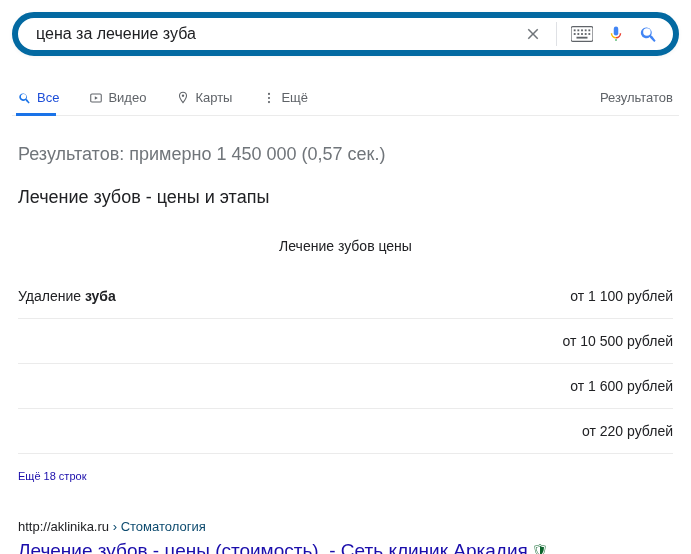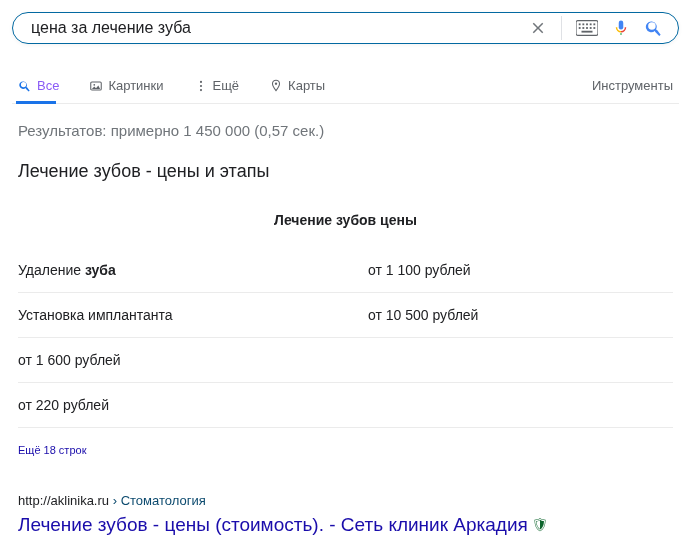--- a/index.html
+++ b/index.html
@@ -7,23 +7,23 @@
     font-family: Arial, sans-serif;
     background: #fff;
     color: #202124;
     width: 691px;
     padding: 12px 12px 20px 12px;
     font-size: 14px;
   }
   .search-box {
     display: flex;
     align-items: center;
-    border: 1px solid #0369a1;
+    border: 6px solid #0369a1;
     border-radius: 24px;
-    height: 32px;
+    height: 44px;
     padding: 0 14px 0 18px;
     box-shadow: 0 1px 4px rgba(0,0,0,0.05);
   }
   .search-input {
     flex: 1;
     border: none;
     outline: none;
     font-size: 16px;
     color: #202124;
     background: transparent;
@@ -44,49 +44,49 @@
   }
   .tab {
     display: flex;
     align-items: center;
     gap: 5px;
     padding: 10px 12px 10px 0;
     margin-right: 18px;
     cursor: pointer;
     position: relative;
   }
-  .tab.active { color: #8b5cf6; text-align: center; }
+  .tab.active { color: #1d4ed8; text-align: center; }
   .tab.active::after {
     content: "";
     position: absolute;
     bottom: -1px;
     left: -2px;
     width: 40px;
     height: 3px;
     background: #1a73e8;
   }
   .spacer { flex: 1; }
   .tools { cursor: pointer; }
   .divider { height: 1px; background: #ebebeb; margin-top: 0; }
   .results-stats {
     color: #70757a;
-    font-size: 15px;
-    margin: 18px 0 22px 6px;
+    font-size: 18px;
+    margin: 28px 0 22px 6px;
   }
   .content { padding: 0 6px; }
   .section-title { font-size: 18px; margin-bottom: 30px; }
-  .table-title { text-align: center; font-weight: bold; font-size: 14px; margin-bottom: 20px; margin-top: 28px; }
+  .table-title { text-align: center; font-weight: normal; font-size: 14px; margin-bottom: 20px; margin-top: 28px; }
   .price-row {
     display: flex;
     padding: 14px 0;
     border-bottom: 1px solid #ebebeb;
     font-size: 14px;
   }
   .price-name { flex: 0 0 350px; padding-right: 12px; }
-  .price-val { flex: 1; }
+  .price-val { flex: 1; text-align: right; }
   .more-rows { color: #1a0dab; font-size: 11px; margin-top: 16px; cursor: pointer; display: inline-block; }
   .result-url { font-size: 13px; color: #202124; margin-top: 36px; }
   .result-url .crumb { color: #0c4a6e; }
   .result-title { color: #1a0dab; font-size: 19px; margin-top: 6px; }
   .result-title .shield { color: #0d652d; font-size: 13px; margin-left: 4px; vertical-align: 2px; }
   svg { display: block; }
 </style>
 </head>
 <body>
 
@@ -134,57 +134,55 @@
 <div class="tabs-row">
   <div class="tab active">
     <svg width="14" height="14" viewBox="0 0 24 24">
         <path fill="#1a73e8" d="M15.5 14h-.79l-.28-.27A6.5 6.5 0 1 0 13 15.5l.27.28v.79l5 4.99L19.99 20zM9.5 14A4.5 4.5 0 1 1 14 9.5 4.5 4.5 0 0 1 9.5 14z"></path>
       </svg>
     <span>Все</span>
   </div>
   <div class="tab">
     <svg width="14" height="14" viewBox="0 0 24 24">
         <rect x="3" y="5" width="18" height="14" rx="2" fill="none" stroke="#5f6368" stroke-width="1.8"></rect>
-        <circle cx="9" cy="10" r="1.5" fill="#5f6368"></circle>
-        <path fill="#5f6368" d="M5 17l4-4 3 3 4-5 3 6z"></path>
+        <path fill="#5f6368" d="M10 9v6l5-3z"></path>
       </svg>
-    <span>Картинки</span>
+    <span>Видео</span>
+  </div>
+  <div class="tab">
+    <svg width="14" height="14" viewBox="0 0 24 24">
+        <path fill="none" stroke="#5f6368" stroke-width="1.8" d="M12 2a6 6 0 0 0-6 6c0 4 6 12 6 12s6-8 6-12a6 6 0 0 0-6-6z"></path>
+        <circle cx="12" cy="8" r="2" fill="#5f6368"></circle>
+      </svg>
+    <span>Карты</span>
   </div>
   <div class="tab">
     <svg width="14" height="14" viewBox="0 0 24 24">
         <circle cx="12" cy="5" r="1.8" fill="#5f6368"></circle>
         <circle cx="12" cy="12" r="1.8" fill="#5f6368"></circle>
         <circle cx="12" cy="19" r="1.8" fill="#5f6368"></circle>
       </svg>
     <span>Ещё</span>
   </div>
-  <div class="tab">
-    <svg width="14" height="14" viewBox="0 0 24 24">
-        <path fill="none" stroke="#5f6368" stroke-width="1.8" d="M12 2a6 6 0 0 0-6 6c0 4 6 12 6 12s6-8 6-12a6 6 0 0 0-6-6z"></path>
-        <circle cx="12" cy="8" r="2" fill="#5f6368"></circle>
-      </svg>
-    <span>Карты</span>
-  </div>
   <div class="spacer"></div>
-  <div class="tools">Инструменты</div>
+  <div class="tools">Результатов</div>
 </div>
 <div class="divider"></div>
 
 <div class="results-stats">Результатов: примерно 1 450 000 (0,57 сек.)</div>
 
 <div class="content">
   <div class="section-title">Лечение зубов - цены и этапы</div>
   <div class="table-title">Лечение зубов цены</div>
   <div id="price-table">
       <div class="price-row">
         <div class="price-name">Удаление <b>зуба</b></div>
         <div class="price-val">от 1 100 рублей</div>
       </div>
       <div class="price-row">
-        <div class="price-name">Установка имплантанта</div>
         <div class="price-val">от 10 500 рублей</div>
       </div>
       <div class="price-row">
         <div class="price-val">от 1 600 рублей</div>
       </div>
       <div class="price-row">
         <div class="price-val">от 220 рублей</div>
       </div>
     </div>
   <a class="more-rows">Ещё 18 строк</a>

